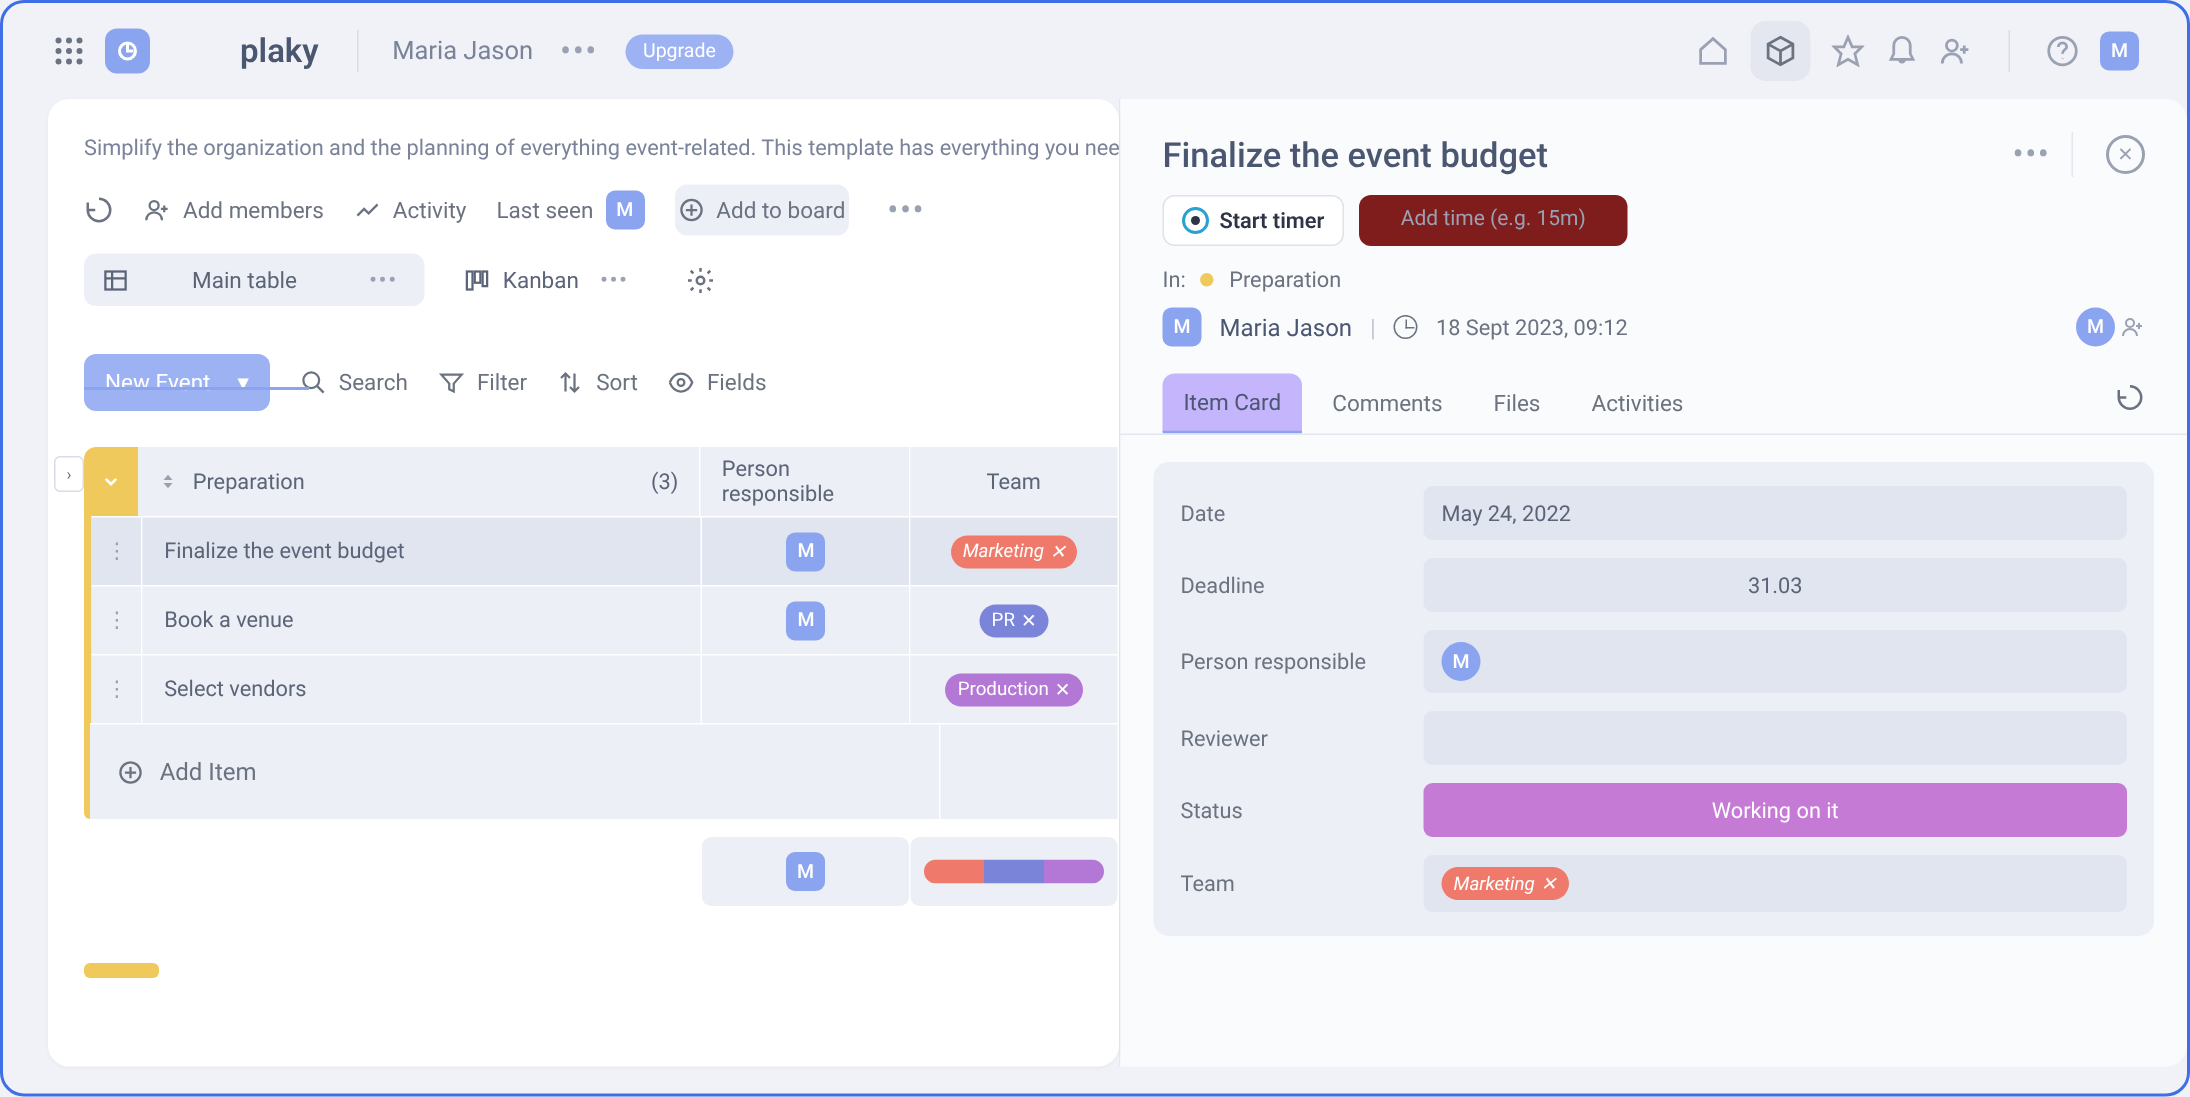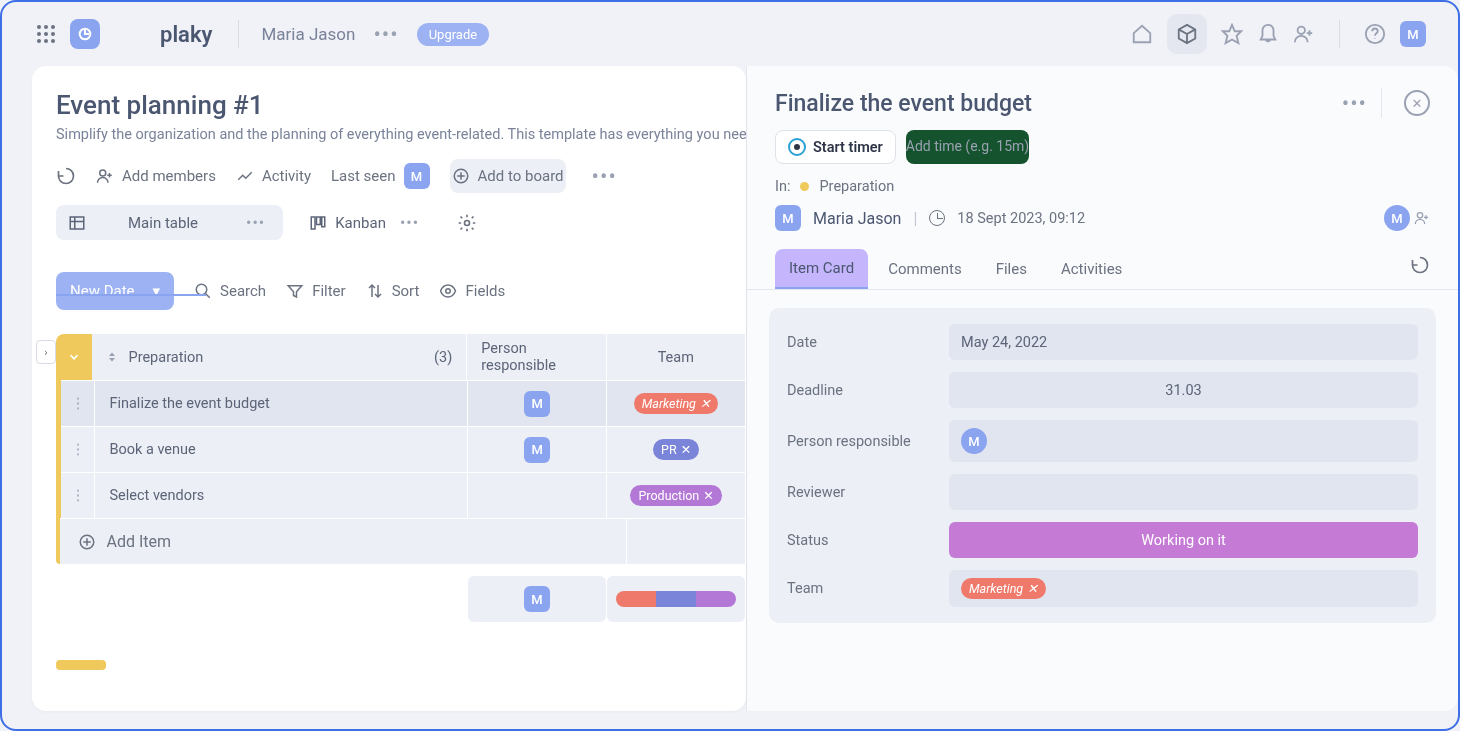--- a/index.html
+++ b/index.html
@@ -49,21 +49,21 @@
   .row { display: flex; height: 46px; }
   .row-color { width: 6px; background: #f0c95d; }
   .row-cell { background: #eceff6; height: 100%; display: flex; align-items: center; padding: 0 14px; color: #5c6478; font-size: 14.5px; border-right: 1px solid #fff; border-top: 1px solid #fff; }
   .rc-drag { width: 34px; justify-content: center; color: #9aa1b2; cursor: grab; }
   .rc-name { width: 408px; }
   .rc-person { width: 150px; justify-content: center; }
   .rc-team { width: 150px; justify-content: center; }
   
   .row.selected .row-cell { background: #e1e5f0; }
   
-  .add-item-row { display: flex; height: 46px; }
+  .add-item-row { display: flex; height: 64px; }
   .add-item-cell { background: #eceff6; flex: 0 0 448px; display: flex; align-items: center; gap: 10px; padding: 0 18px; color: #6b7280; cursor: pointer; border-top: 1px solid #fff; }
   
   .summary-row { display: flex; height: 46px; margin-top: 12px; }
   .sum-empty { width: 448px; }
   .sum-cell { width: 150px; background: #eceff6; display: flex; align-items: center; justify-content: center; border-radius: 6px; margin-right: 1px; }
   
   .mini-tag { display: inline-flex; align-items: center; padding: 3px 8px; border-radius: 12px; font-size: 12.5px; color: #fff; gap: 4px; }
   .tag-marketing { background: #ef7a6b; font-style: italic; }
   .tag-pr { background: #7a84d9; }
   .tag-production { background: #b377d6; }
@@ -78,21 +78,21 @@
   
   .side-panel { width: 712px; background: #fafbfd; border-left: 1px solid #e4e7ef; border-radius: 0 14px 14px 0; display: flex; flex-direction: column; }
   .sp-header { padding: 22px 28px 12px 28px; display: flex; align-items: center; }
   .sp-title { font-size: 23px; color: #4b5670; font-weight: 500; flex: 1; }
   .sp-close { width: 26px; height: 26px; border: 2px solid #9aa1b2; border-radius: 50%; display: flex; align-items: center; justify-content: center; color: #9aa1b2; cursor: pointer; font-size: 13px; margin-left: 14px; }
   
   .timer-row { padding: 0 28px; display: flex; gap: 10px; margin-bottom: 14px; }
   .start-timer { background: #fff; border: 1px solid #e0e2e9; border-radius: 8px; padding: 7px 12px; display: flex; align-items: center; gap: 7px; font-size: 14.5px; font-weight: 600; color: #2e3546; cursor: pointer; }
   .timer-logo { width: 18px; height: 18px; border: 2px solid #2aa1d4; border-radius: 50%; position: relative; }
   .timer-logo::after { content: ""; position: absolute; width: 6px; height: 6px; background: #2e3546; border-radius: 50%; top: 4px; left: 4px; }
-  .add-time { background: #14532d; border-radius: 8px; padding: 8px 0; color: #9aa1b2; font-size: 14px; text-align: center; }
+  .add-time { background: #7f1d1d; border-radius: 8px; padding: 8px 28px; color: #9aa1b2; font-size: 14px; text-align: center; }
   
   .meta-row { padding: 0 28px; font-size: 14.5px; color: #6b7280; margin-bottom: 10px; display: flex; align-items: center; gap: 10px; }
   .dot-yellow { width: 9px; height: 9px; background: #f0c95d; border-radius: 50%; }
   .author-row { padding: 0 28px; display: flex; align-items: center; gap: 12px; font-size: 16px; color: #4b5670; margin-bottom: 6px; }
   .author-sep { color: #c2c7d4; }
   .clock-ic { width: 16px; height: 16px; border: 1.5px solid #6b7280; border-radius: 50%; position: relative; }
   .clock-ic::after { content: ""; position: absolute; width: 5px; height: 5px; border-left: 1.5px solid #6b7280; border-bottom: 1.5px solid #6b7280; top: 2px; left: 7px; }
   .author-right { margin-left: auto; display: flex; align-items: center; gap: 4px; }
   
   .tabs-row { display: flex; gap: 6px; padding: 12px 28px 0 28px; border-bottom: 1px solid #e4e7ef; align-items: center; }
@@ -159,21 +159,20 @@
     <svg class="tb-icon" viewBox="0 0 24 24" fill="none" stroke="currentColor" stroke-width="2">
         <circle cx="12" cy="12" r="10"></circle>
         <path d="M9 9 A3 3 0 0 1 15 9 C15 11 12 11 12 14 M12 17 L12 17.5"></path>
       </svg>
     <div class="avatar-m">M</div>
   </div>
 </div>
 
 <div class="main">
   <div class="board">
-    <div class="board-title">Event planning #1</div>
     <div class="board-desc">Simplify the organization and the planning of everything event-related. This template has everything you need</div>
 
     <div class="board-actions">
       <div class="ba-item">
           <svg width="20" height="20" viewBox="0 0 24 24" fill="none" stroke="currentColor" stroke-width="2">
             <path d="M12 3 A9 9 0 1 1 3 12 M3 6 V12 H9"></path>
           </svg>
         </div>
       <div class="ba-item">
           <svg width="18" height="18" viewBox="0 0 24 24" fill="none" stroke="currentColor" stroke-width="2">
@@ -224,21 +223,21 @@
           <circle cx="12" cy="12" r="3"></circle>
           <path d="M12 2 V5 M12 19 V22 M4.2 4.2 L6.3 6.3 M17.7 17.7 L19.8 19.8 M2 12 H5 M19 12 H22 M4.2 19.8 L6.3 17.7 M17.7 6.3 L19.8 4.2"></path>
         </svg>
     </div>
     <div class="view-tab-underline"></div>
 
     <div style="height:14px"></div>
 
     <div class="toolbar-row">
       <div class="new-item-btn">
-          <span>New Date</span>
+          <span>New Event</span>
           <span>▾</span>
         </div>
       <div class="tool-item">
           <svg width="18" height="18" viewBox="0 0 24 24" fill="none" stroke="currentColor" stroke-width="2">
             <circle cx="10" cy="10" r="7"></circle>
             <path d="M21 21 L15 15"></path>
           </svg>
           <span>Search</span>
         </div>
       <div class="tool-item">

